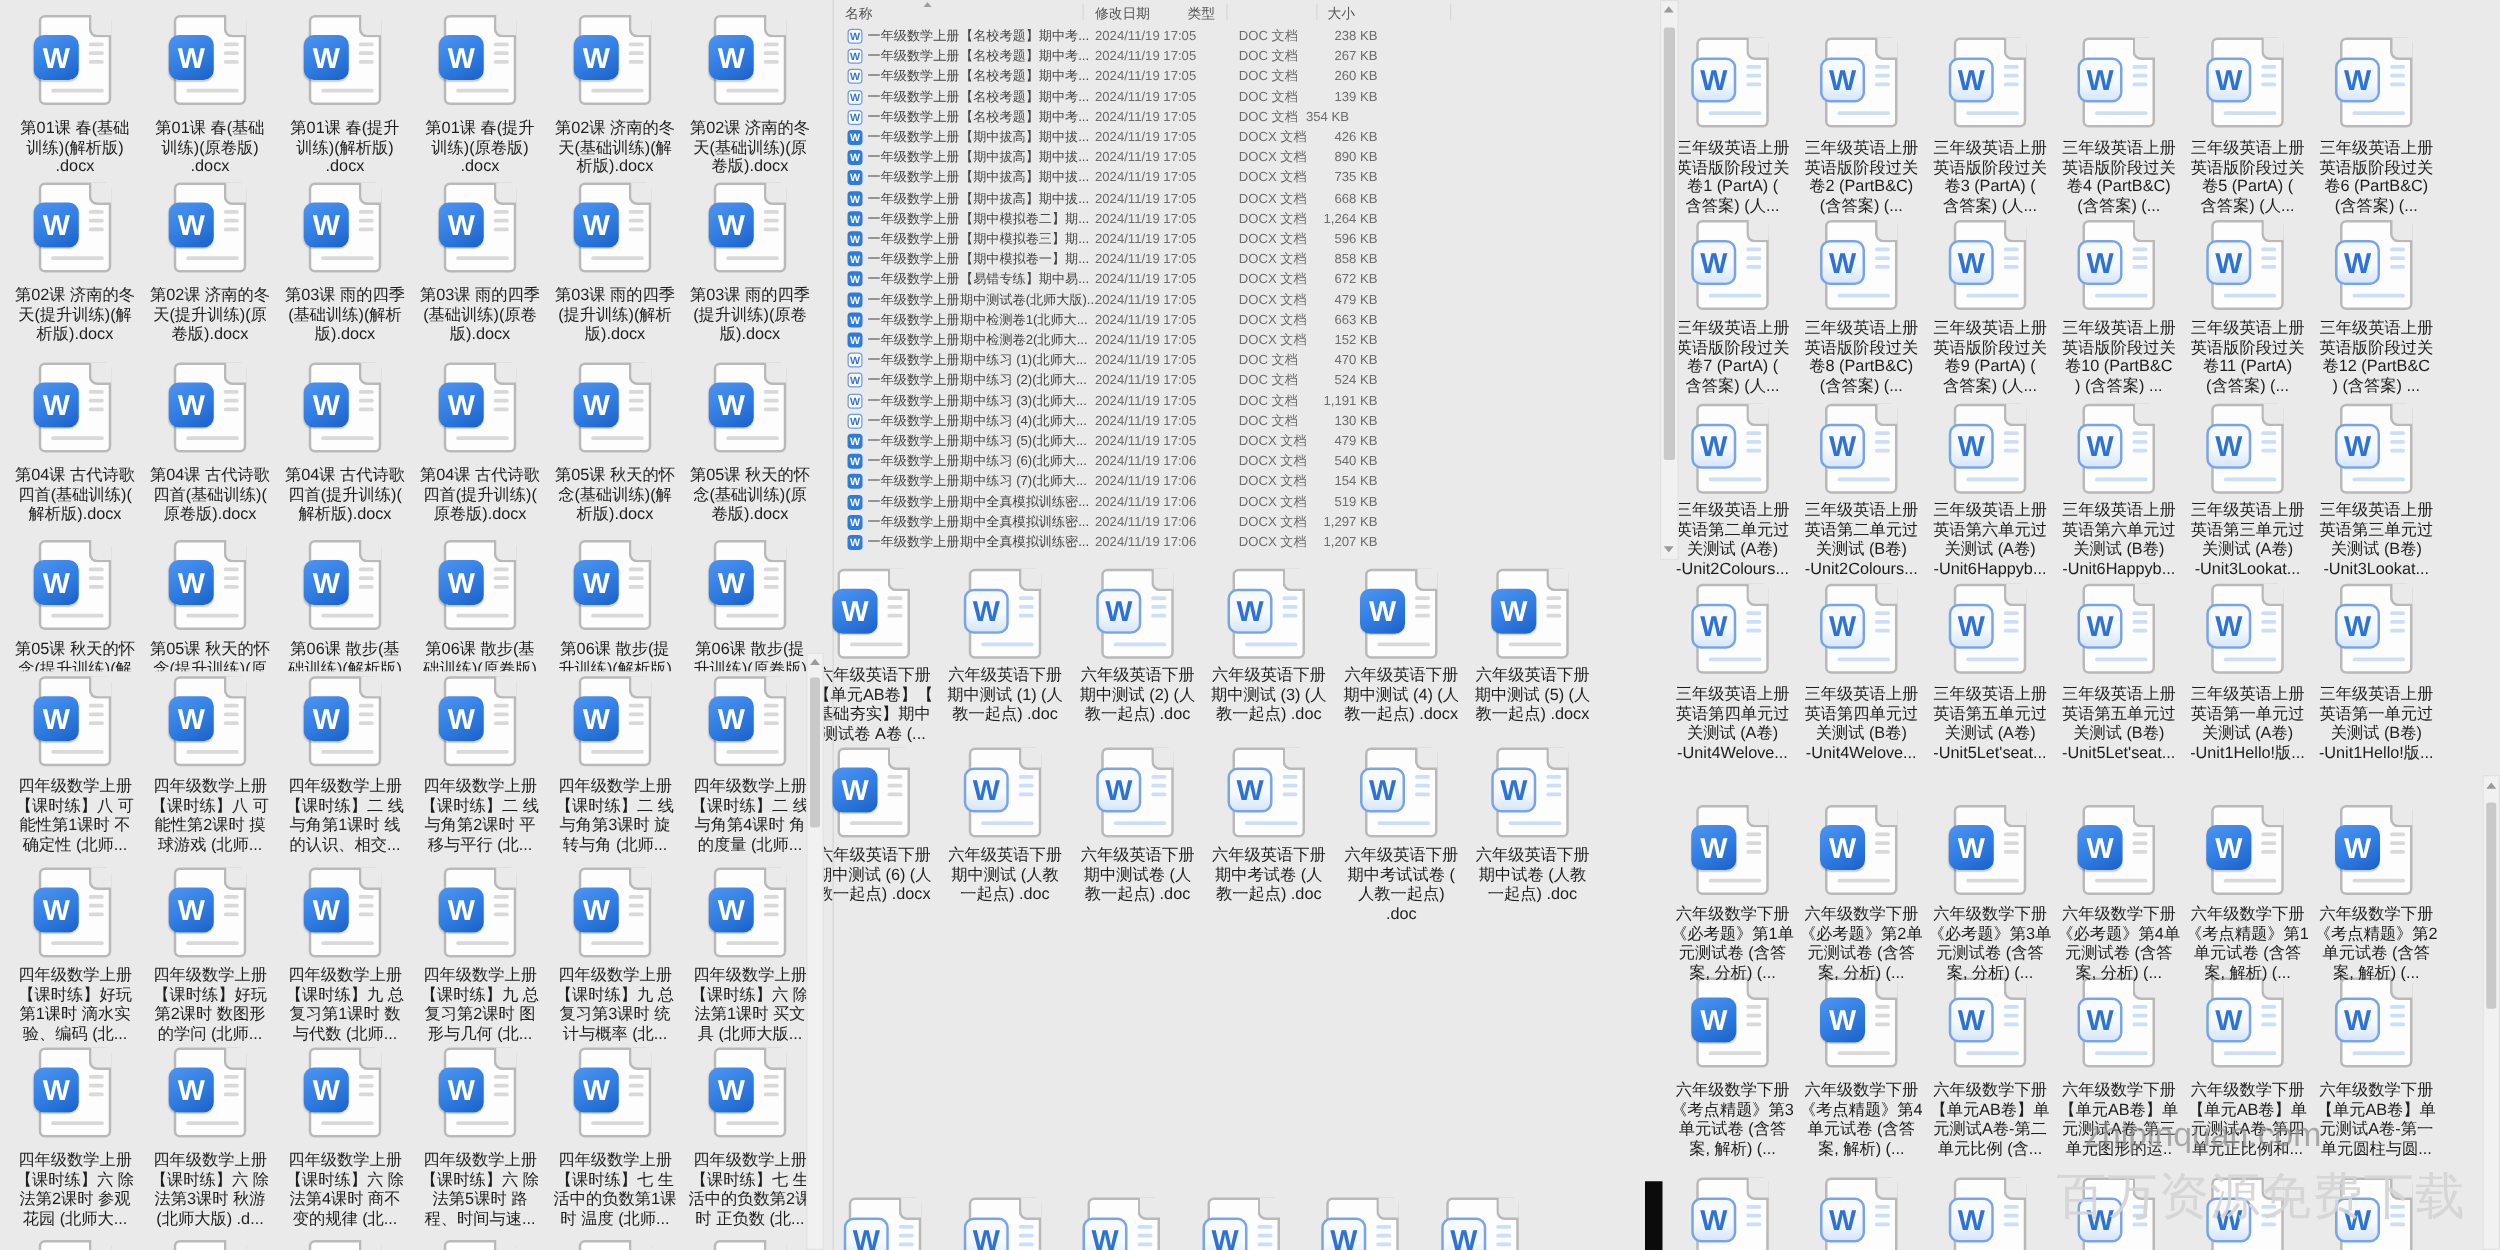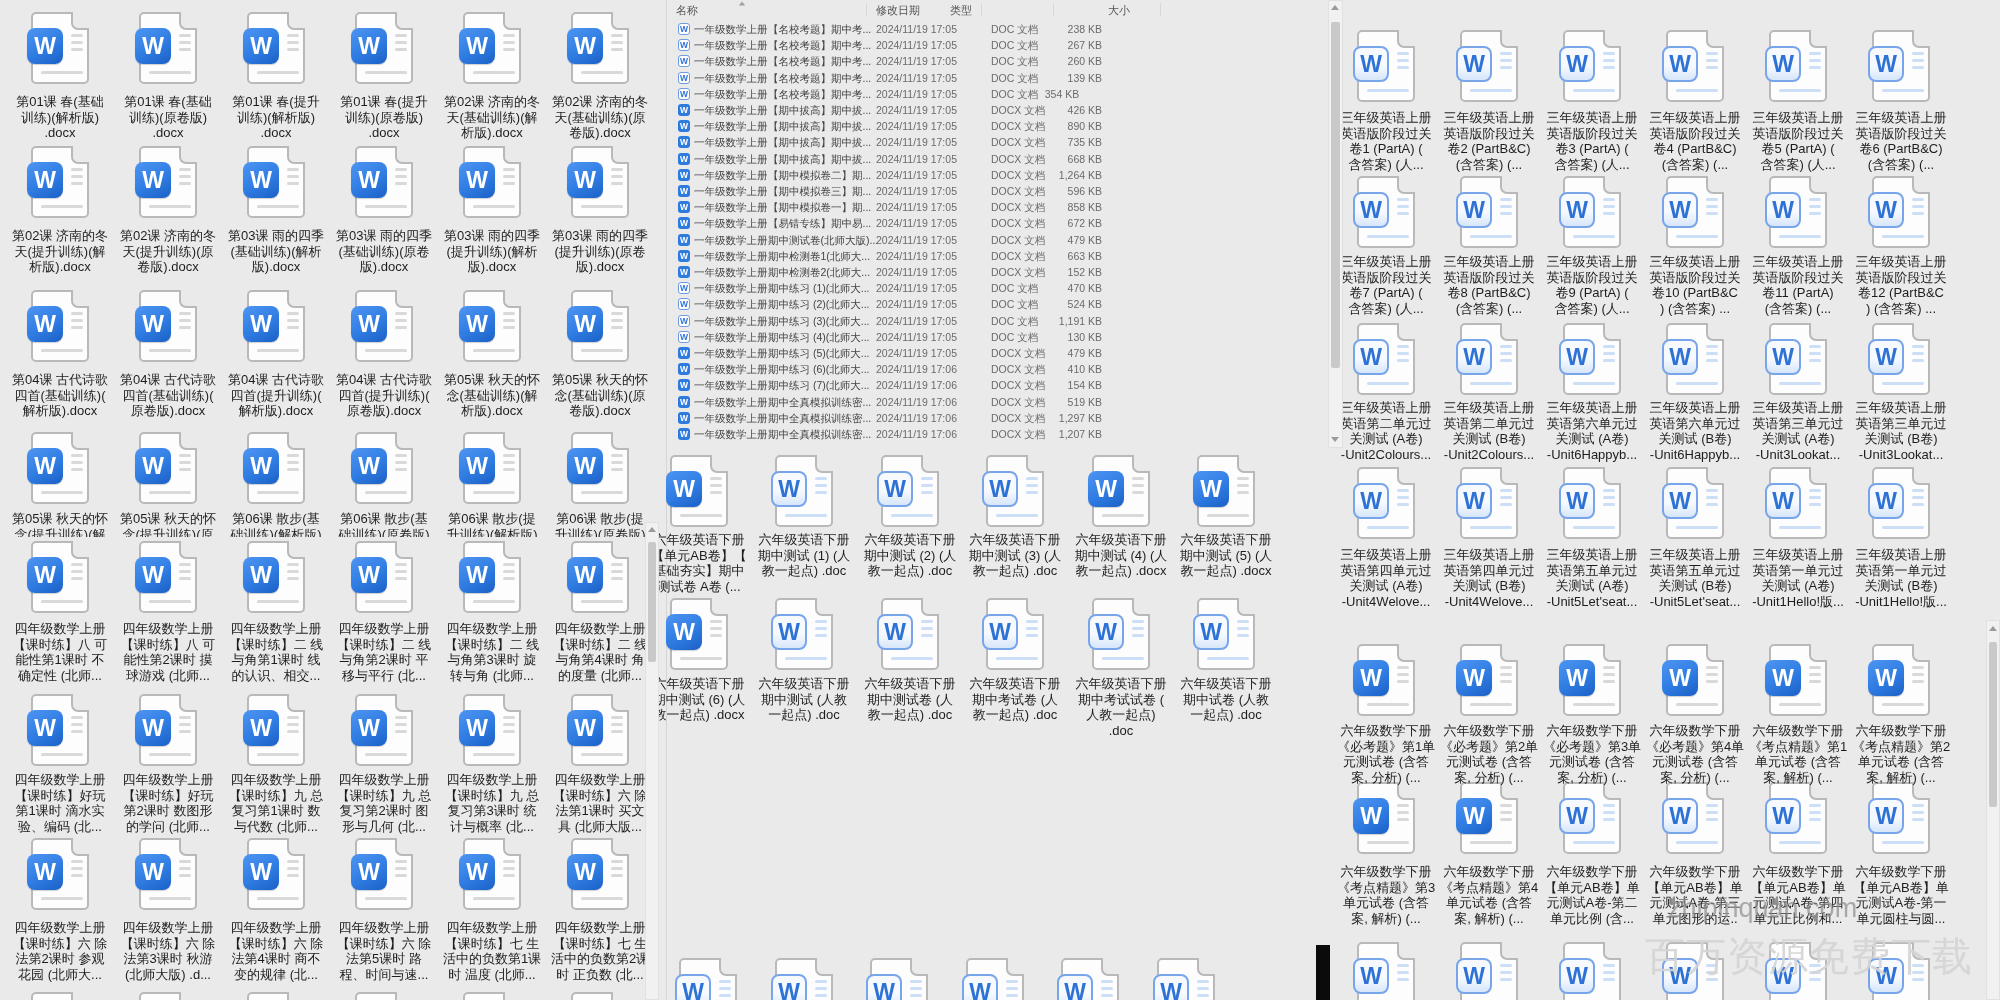--- a/index.html
+++ b/index.html
@@ -51,21 +51,21 @@
 <body>
 
 <div id="stage">
 
   <div class="vline" style="left:666px;top:0;height:1000px"></div>
 
   <div>
     <span class="lh" style="left:676px">名称</span>
     <span class="lh" style="left:876px">修改日期</span>
     <span class="lh" style="left:950px">类型</span>
-    <span class="lh" style="left:1108px">大小</span>
+    <span class="lh" style="left:1062px">大小</span>
     <div class="arr up" style="left:738px;top:1px;border-bottom-color:#9f9f9f;transform:scale(.8)"></div>
     <div class="hsep" style="left:866px"></div>
     <div class="hsep" style="left:981px"></div>
     <div class="hsep" style="left:1053px"></div>
     <div class="hsep" style="left:1160px"></div>
   </div>
 
   <div class="sb" style="left:1328px;top:0;width:15px;height:448px"></div>
   <div class="arr up" style="left:1331px;top:5px"></div>
   <div class="thumb" style="left:1331px;top:22px;width:9px;height:346px"></div>
@@ -1278,21 +1278,21 @@
       <span class="lcell dim" style="left: 206px;">2024/11/19 17:05</span>
       <span class="lcell dim" style="left: 321px;">DOCX 文档</span>
       <span class="lcell dim" style="left: 352px; width: 80px; text-align: right;">479 KB</span>
     </div>
     <div class="lrow" style="top: 361.2px;">
       <span class="mini docx">W</span>
       <span class="lcell" style="left: 24px;">一年级数学上册</span>
       <span class="lcell" style="left: 98px;">期中练习 (6)(北师大...</span>
       <span class="lcell dim" style="left: 206px;">2024/11/19 17:06</span>
       <span class="lcell dim" style="left: 321px;">DOCX 文档</span>
-      <span class="lcell dim" style="left: 352px; width: 80px; text-align: right;">410 KB</span>
+      <span class="lcell dim" style="left: 352px; width: 80px; text-align: right;">540 KB</span>
     </div>
     <div class="lrow" style="top: 377.4px;">
       <span class="mini docx">W</span>
       <span class="lcell" style="left: 24px;">一年级数学上册</span>
       <span class="lcell" style="left: 98px;">期中练习 (7)(北师大...</span>
       <span class="lcell dim" style="left: 206px;">2024/11/19 17:06</span>
       <span class="lcell dim" style="left: 321px;">DOCX 文档</span>
       <span class="lcell dim" style="left: 352px; width: 80px; text-align: right;">154 KB</span>
     </div>
     <div class="lrow" style="top: 393.6px;">

